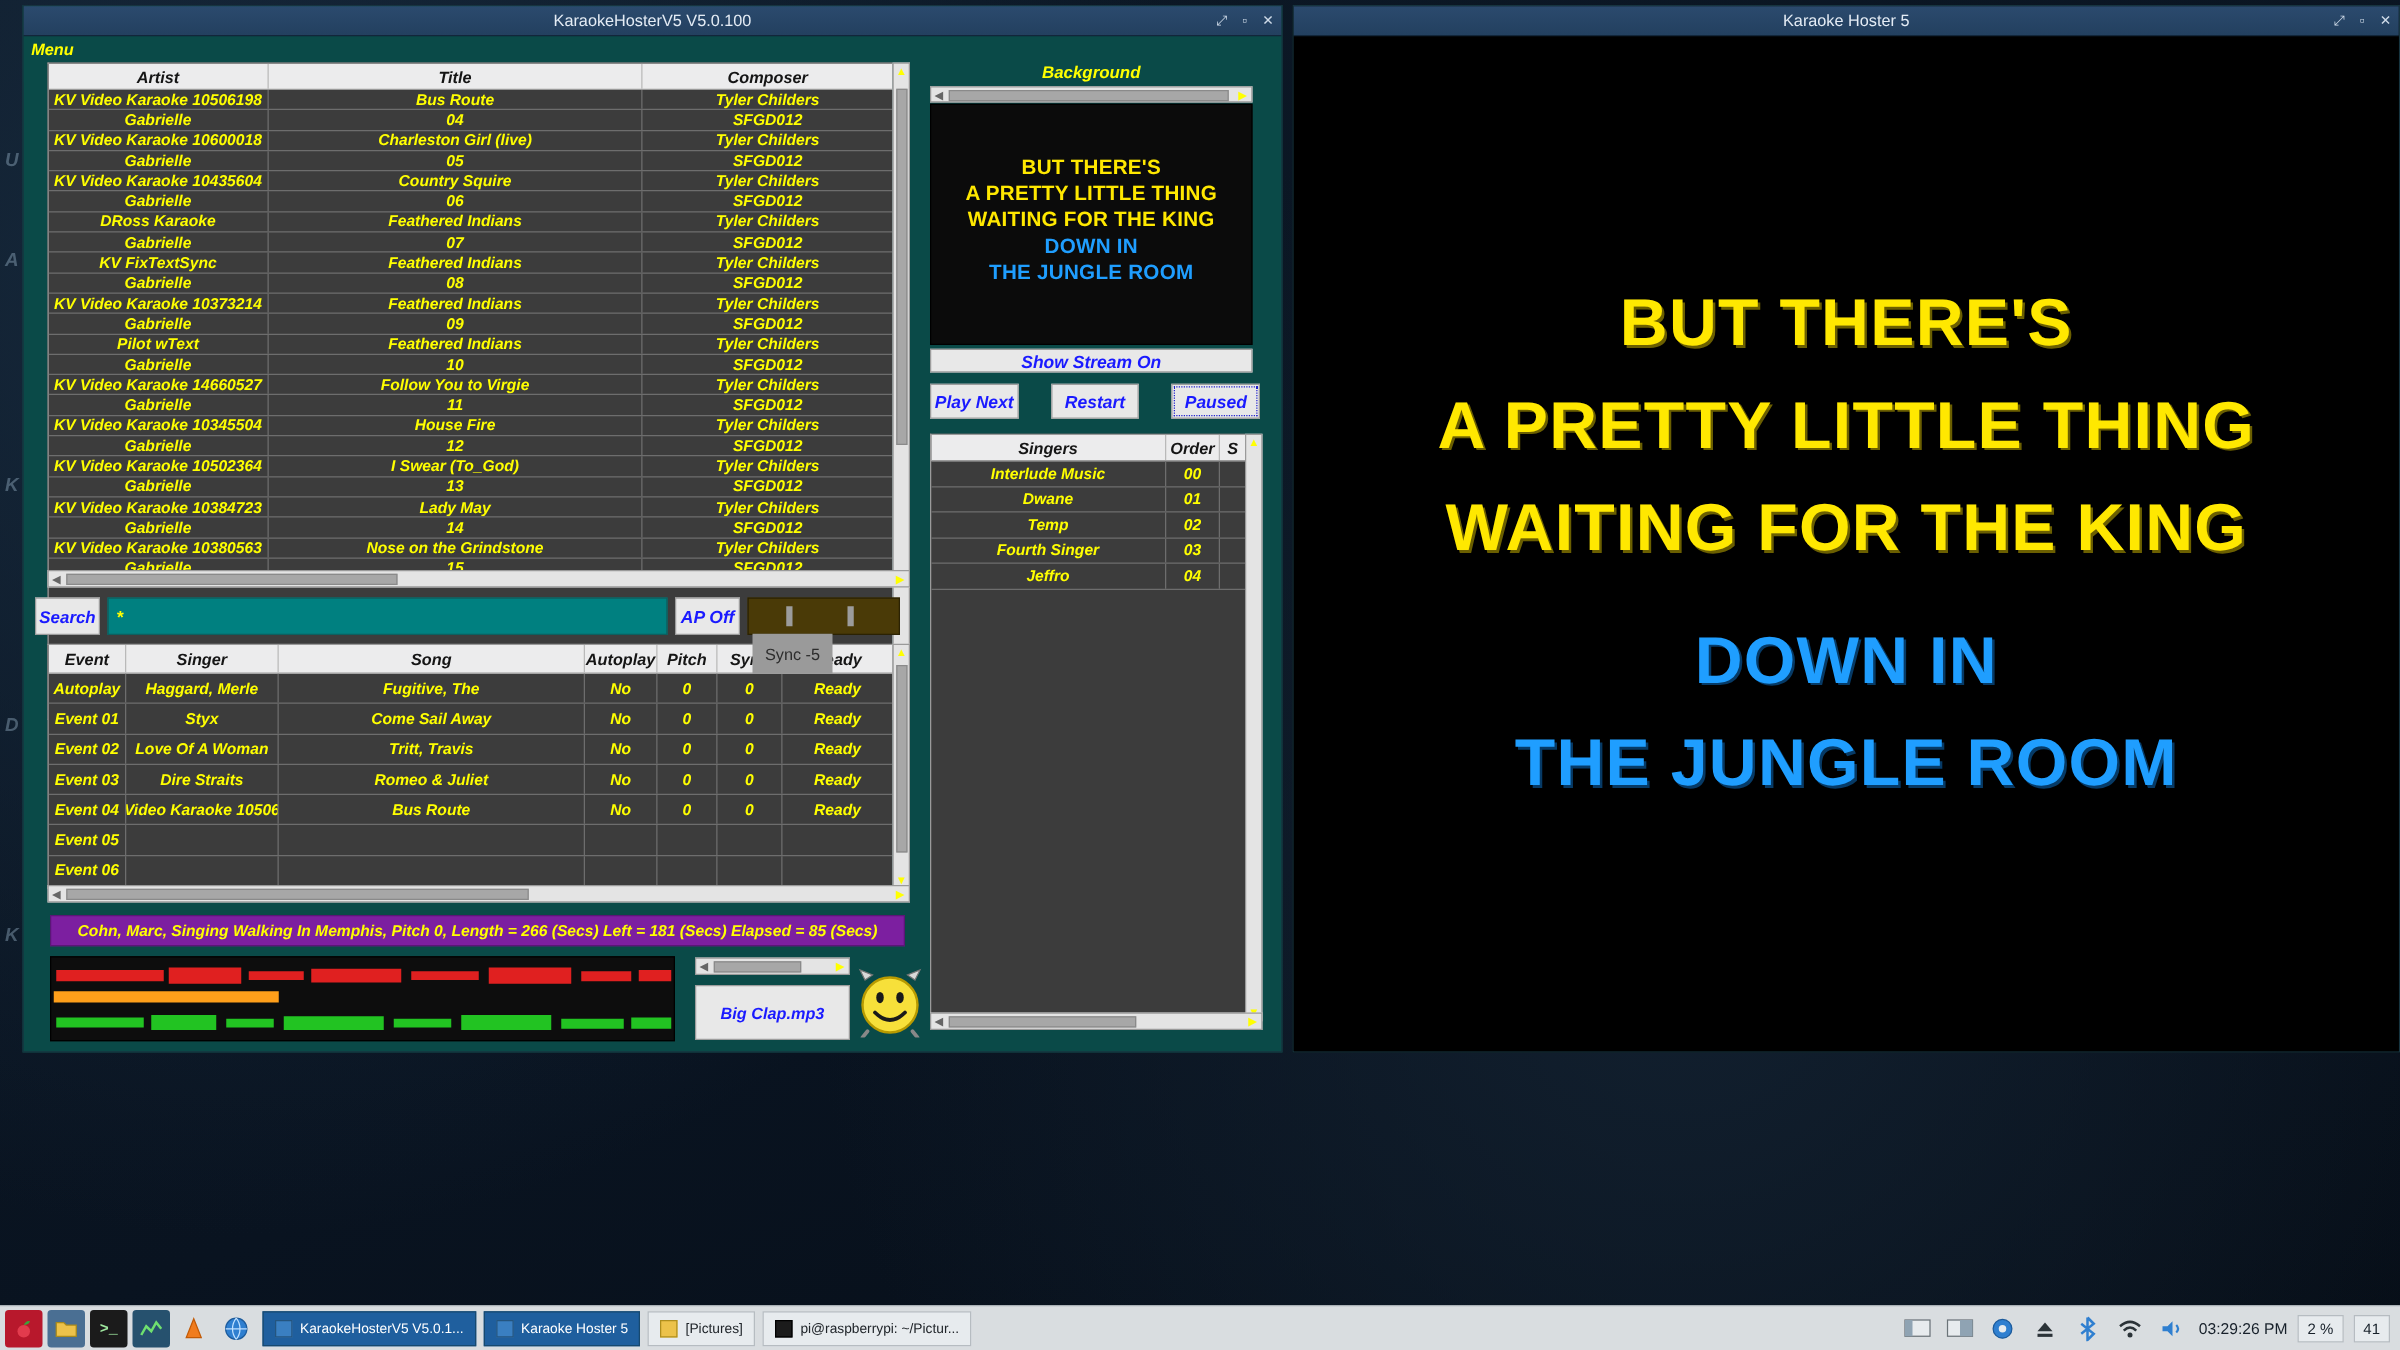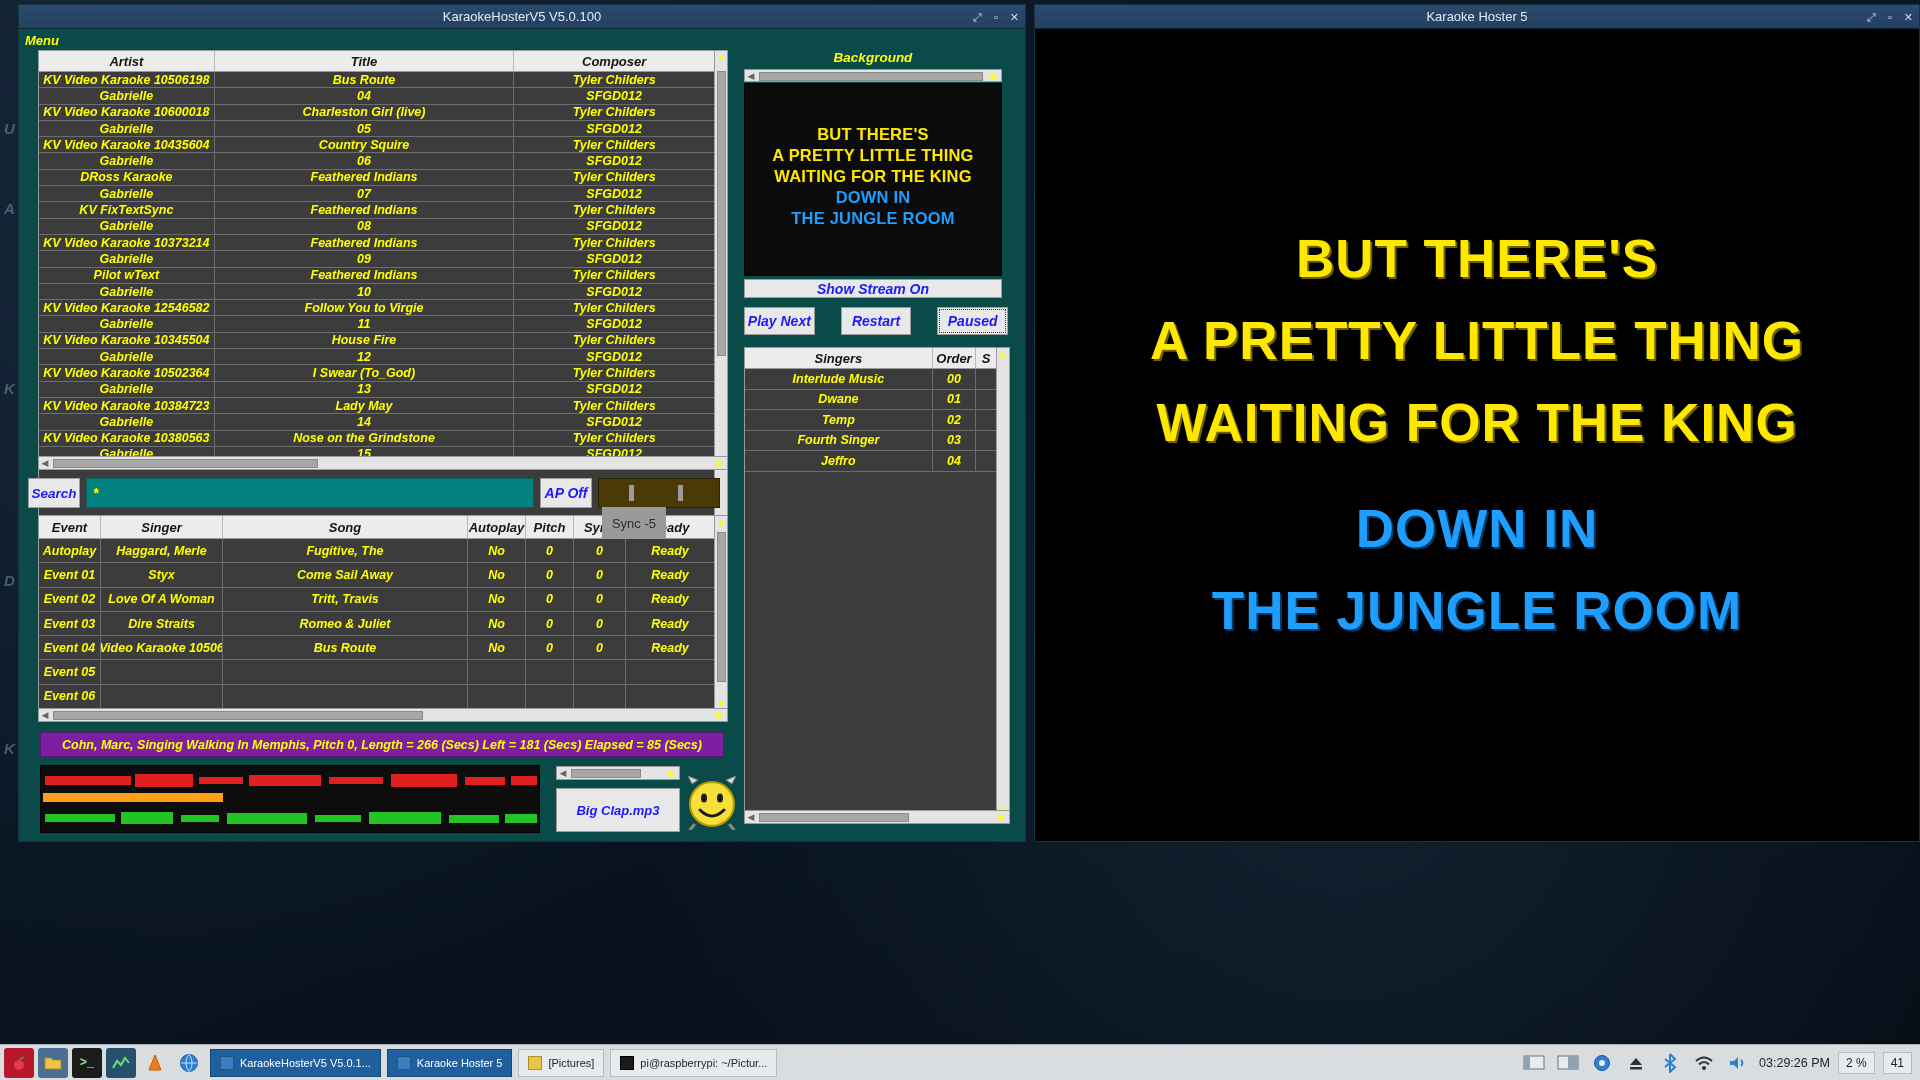--- a/index.html
+++ b/index.html
@@ -460,21 +460,21 @@
           <div>Pilot wText</div>
           <div>Feathered Indians</div>
           <div>Tyler Childers</div>
         </div>
         <div class="row">
           <div>Gabrielle</div>
           <div>10</div>
           <div>SFGD012</div>
         </div>
         <div class="row">
-          <div>KV Video Karaoke 12546582</div>
+          <div>KV Video Karaoke 14660527</div>
           <div>Follow You to Virgie</div>
           <div>Tyler Childers</div>
         </div>
         <div class="row">
           <div>Gabrielle</div>
           <div>11</div>
           <div>SFGD012</div>
         </div>
         <div class="row">
           <div>KV Video Karaoke 10345504</div>

